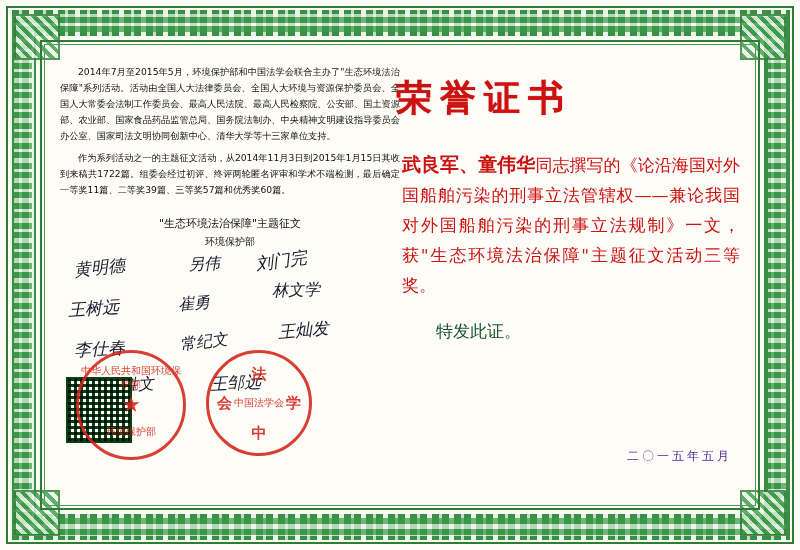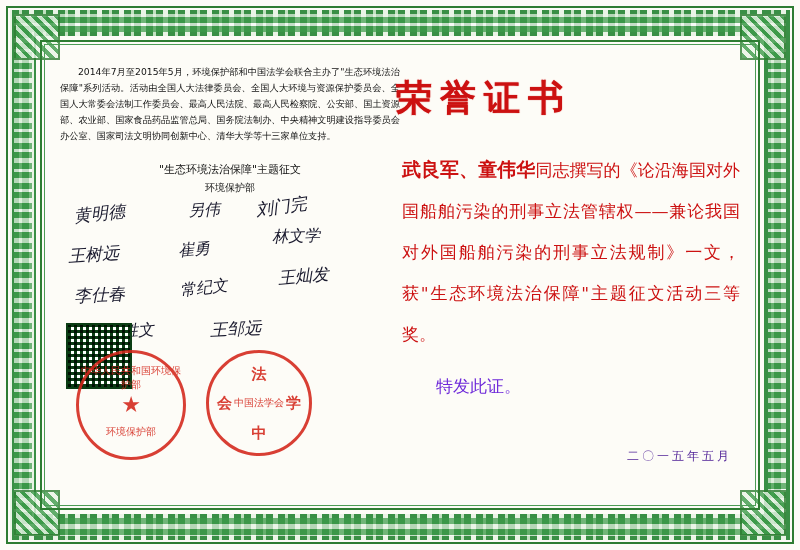--- a/index.html
+++ b/index.html
@@ -123,29 +123,29 @@
     font-size:36px;
     font-weight:bold;
     letter-spacing:8px;
     font-family:"DejaVu Serif", serif;
     margin:14px 0 26px 0;
     text-shadow:0 0 1px #cc1111;
   }
   .body-text{
     color:#cc1111;
     font-size:17px;
-    line-height:41px;
+    line-height:30px;
     text-align:justify;
     text-justify:inter-ideograph;
     font-family:"DejaVu Serif", serif;
     margin:8px 6px;
   }
   .body-text .names{font-weight:bold;font-size:19px;}
   .closing{
-    color:#6d28d9;font-size:17px;line-height:30px;margin:16px 0 0 40px;
+    color:#14532d;font-size:17px;line-height:30px;margin:16px 0 0 40px;
     font-family:"DejaVu Serif", serif;
   }
   
   .seals{
     position:absolute;left:8px;top:300px;width:340px;height:120px;
   }
   .seal{
     position:absolute;border-radius:50%;
     border:3px solid #d4261a;
     color:#d4261a;
@@ -204,20 +204,21 @@
   <div class="corner tr"></div>
   <div class="corner bl"></div>
   <div class="corner br"></div>
   <div class="border-inner"></div>
   <div class="border-inner2"></div>
 
   <div class="page">
 
     <div class="left-col">
       <p class="intro-p">2014年7月至2015年5月，环境保护部和中国法学会联合主办了"生态环境法治保障"系列活动。活动由全国人大法律委员会、全国人大环境与资源保护委员会、全国人大常委会法制工作委员会、最高人民法院、最高人民检察院、公安部、国土资源部、农业部、国家食品药品监管总局、国务院法制办、中央精神文明建设指导委员会办公室、国家司法文明协同创新中心、清华大学等十三家单位支持。</p>
+      <p class="intro-p">作为系列活动之一的主题征文活动，从2014年11月3日到2015年1月15日其收到来稿共1722篇。组委会经过初评、终评两轮匿名评审和学术不端检测，最后确定一等奖11篇、二等奖39篇、三等奖57篇和优秀奖60篇。</p>
 
       <div class="subject-title">"生态环境法治保障"主题征文</div>
       <div class="sign-label">环境保护部</div>
 
       <div class="signatures">
         <div class="sig" style="left:14px;top:4px;transform:rotate(-6deg);font-size:17px;">黄明德</div>
         <div class="sig" style="left:128px;top:0px;transform:rotate(-3deg);font-size:16px;">另伟</div>
         <div class="sig" style="left:196px;top:-2px;transform:rotate(-8deg);font-size:17px;">刘门完</div>
         <div class="sig" style="left:8px;top:44px;transform:rotate(-4deg);font-size:17px;">王树远</div>
         <div class="sig" style="left:118px;top:40px;transform:rotate(-5deg);font-size:16px;">崔勇</div>

